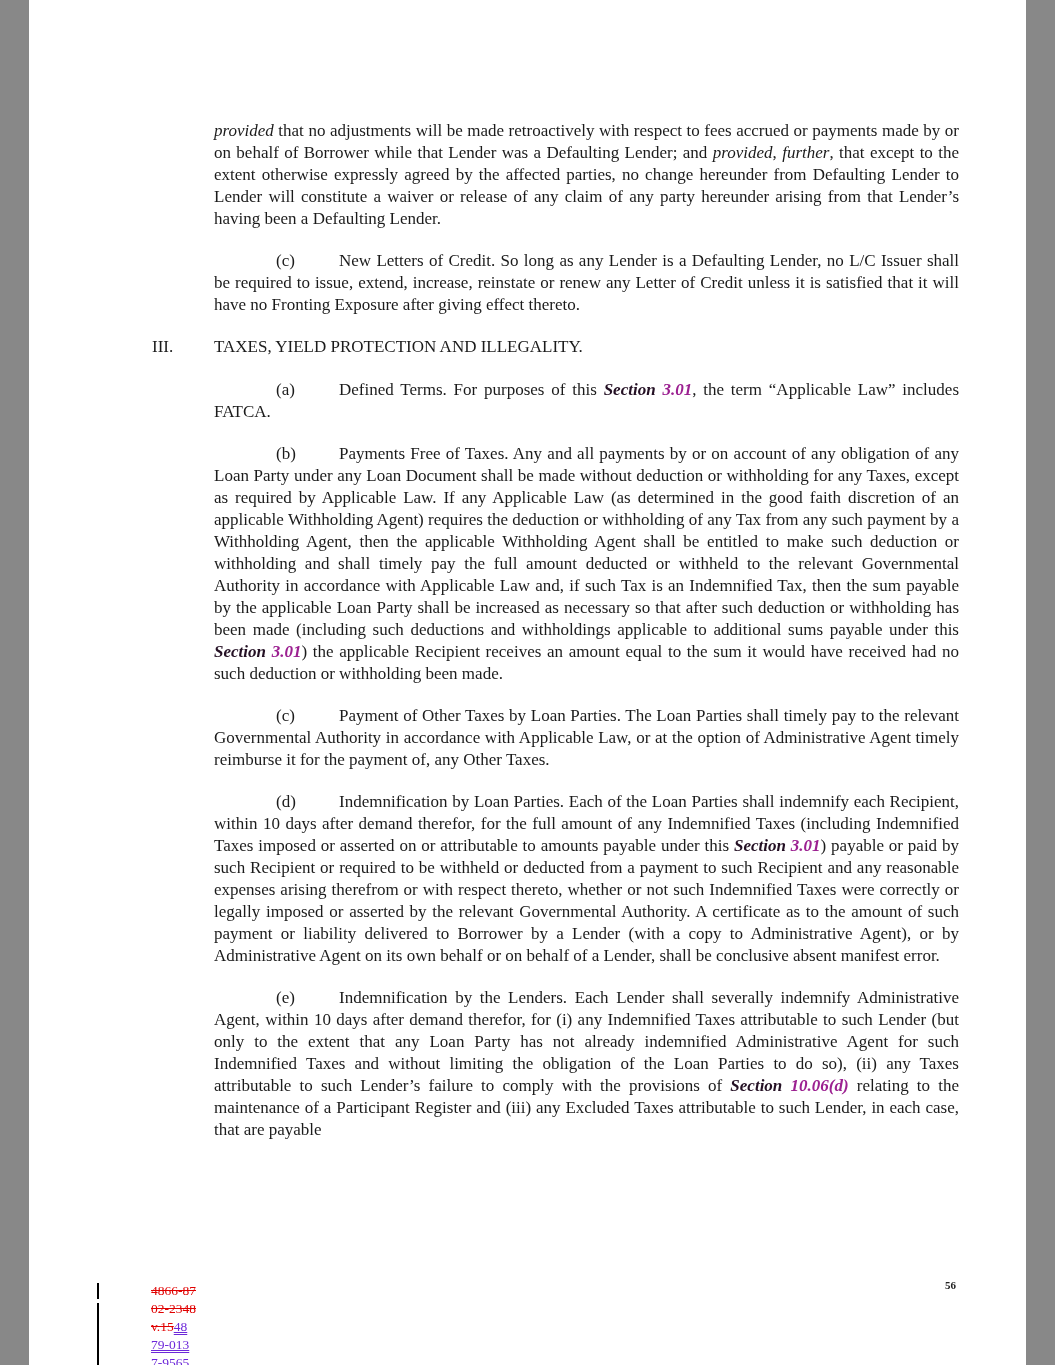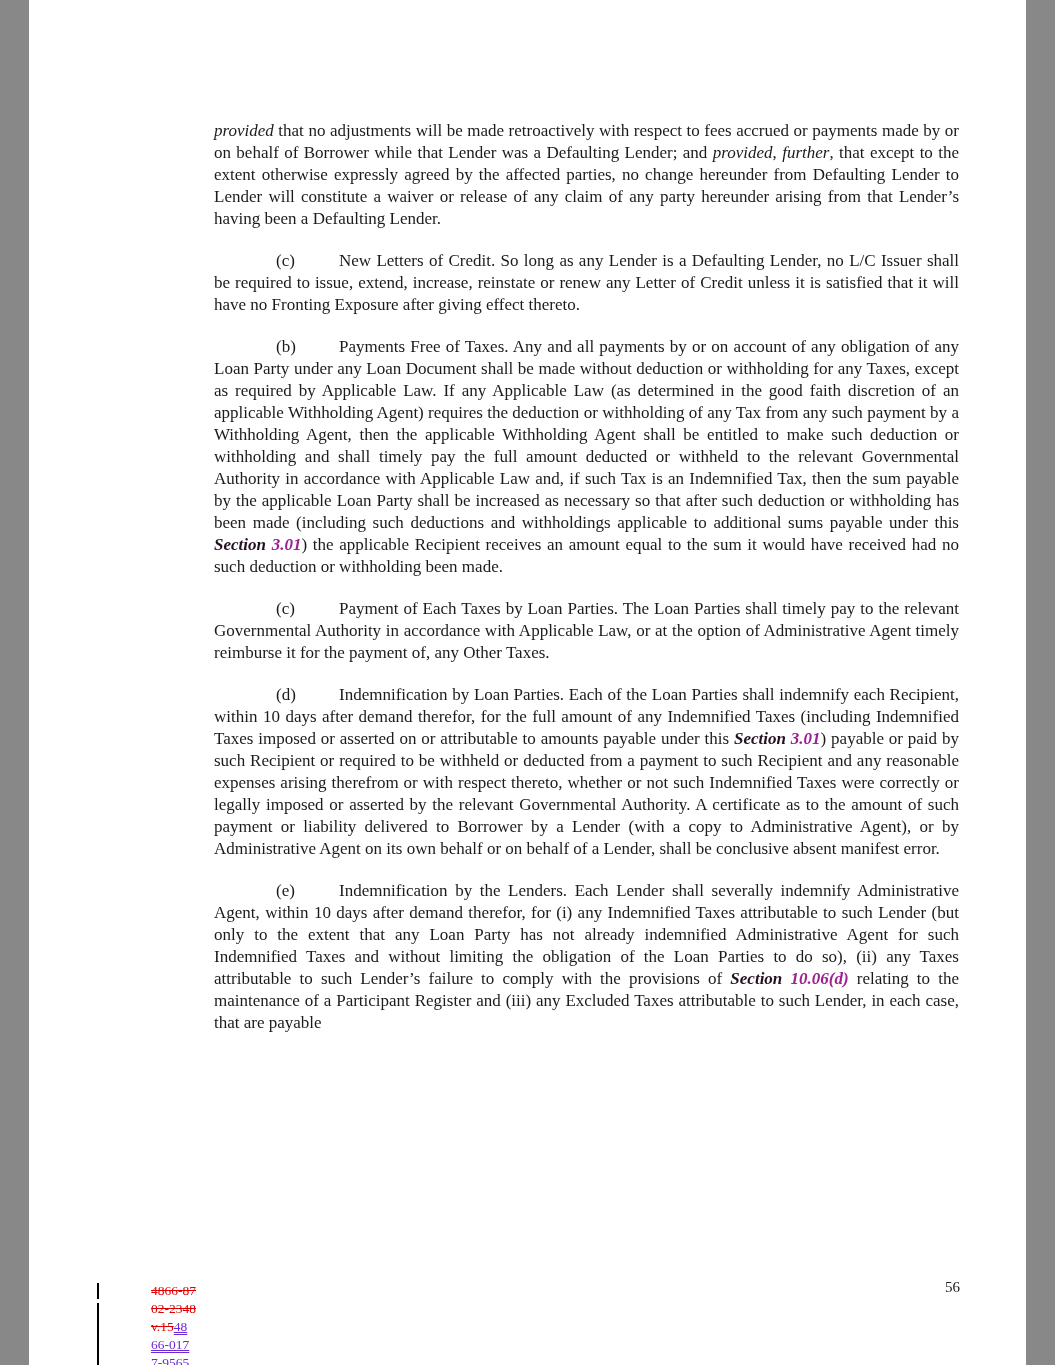--- a/index.html
+++ b/index.html
@@ -59,52 +59,55 @@
     left: 68px;
     width: 2px;
     background: #000000;
   }
   .change-bar.seg1 { top: 1283px; height: 16px; }
   .change-bar.seg2 { top: 1303px; height: 62px; }
   .page-number {
     position: absolute;
     left: 916px;
     top: 1279px;
-    font-size: 15px;
+    font-size: 11px;
     color: #222222;
+    font-weight: bold;
   }
 </style>
 </head>
 <body>
 
 <div class="page">
 
   <div class="content">
     <p class="flush"><span class="seg-i">provided</span><span class="seg-p"> that no adjustments will be made retroactively with respect to fees accrued or payments made by or on behalf of Borrower while that Lender was a Defaulting Lender; and </span><span class="seg-i">provided</span><span class="seg-p">, </span><span class="seg-i">further</span><span class="seg-p">, that except to the extent otherwise expressly agreed by the affected parties, no change hereunder from Defaulting Lender to Lender will constitute a waiver or release of any claim of any party hereunder arising from that Lender’s having been a Defaulting Lender.</span></p>
 
     <p><span class="seg-lbl63">(c)</span><span class="seg-b">New Letters of Credit</span><span class="seg-p">. So long as any Lender is a Defaulting Lender, no L/C Issuer shall be required to issue, extend, increase, reinstate or renew any Letter of Credit unless it is satisfied that it will have no Fronting Exposure after giving effect thereto.</span></p>
 
+    <p class="heading"><span class="seg-lbl62">III.</span><span class="seg-b">TAXES, YIELD PROTECTION AND ILLEGALITY</span><span class="seg-p">.</span></p>
 
 
+    <p><span class="seg-lbl63">(a)</span><span class="seg-b">Defined Terms</span><span class="seg-p">. For purposes of this </span><span class="seg-rw">Section</span><span class="seg-rn"> 3.01</span><span class="seg-p">, the term “Applicable Law” includes FATCA.</span></p>
 
     <p><span class="seg-lbl63">(b)</span><span class="seg-b">Payments Free of Taxes</span><span class="seg-p">. Any and all payments by or on account of any obligation of any Loan Party under any Loan Document shall be made without deduction or withholding for any Taxes, except as required by Applicable Law. If any Applicable Law (as determined in the good faith discretion of an applicable Withholding Agent) requires the deduction or withholding of any Tax from any such payment by a Withholding Agent, then the applicable Withholding Agent shall be entitled to make such deduction or withholding and shall timely pay the full amount deducted or withheld to the relevant Governmental Authority in accordance with Applicable Law and, if such Tax is an Indemnified Tax, then the sum payable by the applicable Loan Party shall be increased as necessary so that after such deduction or withholding has been made (including such deductions and withholdings applicable to additional sums payable under this </span><span class="seg-rw">Section</span><span class="seg-rn"> 3.01</span><span class="seg-p">) the applicable Recipient receives an amount equal to the sum it would have received had no such deduction or withholding been made.</span></p>
 
-    <p><span class="seg-lbl63">(c)</span><span class="seg-b">Payment of Each Taxes by Loan Parties</span><span class="seg-p">. The Loan Parties shall timely pay to the relevant Governmental Authority in accordance with Applicable Law, or at the option of Administrative Agent timely reimburse it for the payment of, any Other Taxes.</span></p>
+    <p><span class="seg-lbl63">(c)</span><span class="seg-b">Payment of Other Taxes by Loan Parties</span><span class="seg-p">. The Loan Parties shall timely pay to the relevant Governmental Authority in accordance with Applicable Law, or at the option of Administrative Agent timely reimburse it for the payment of, any Other Taxes.</span></p>
 
     <p><span class="seg-lbl63">(d)</span><span class="seg-b">Indemnification by Loan Parties</span><span class="seg-p">. Each of the Loan Parties shall indemnify each Recipient, within 10 days after demand therefor, for the full amount of any Indemnified Taxes (including Indemnified Taxes imposed or asserted on or attributable to amounts payable under this </span><span class="seg-rw">Section</span><span class="seg-rn"> 3.01</span><span class="seg-p">) payable or paid by such Recipient or required to be withheld or deducted from a payment to such Recipient and any reasonable expenses arising therefrom or with respect thereto, whether or not such Indemnified Taxes were correctly or legally imposed or asserted by the relevant Governmental Authority. A certificate as to the amount of such payment or liability delivered to Borrower by a Lender (with a copy to Administrative Agent), or by Administrative Agent on its own behalf or on behalf of a Lender, shall be conclusive absent manifest error.</span></p>
 
     <p><span class="seg-lbl63">(e)</span><span class="seg-b">Indemnification by the Lenders</span><span class="seg-p">. Each Lender shall severally indemnify Administrative Agent, within 10 days after demand therefor, for (i) any Indemnified Taxes attributable to such Lender (but only to the extent that any Loan Party has not already indemnified Administrative Agent for such Indemnified Taxes and without limiting the obligation of the Loan Parties to do so), (ii) any Taxes attributable to such Lender’s failure to comply with the provisions of </span><span class="seg-rw">Section</span><span class="seg-rn"> 10.06(d)</span><span class="seg-p"> relating to the maintenance of a Participant Register and (iii) any Excluded Taxes attributable to such Lender, in each case, that are payable</span></p>
   </div>
 
   <div class="change-bar seg1"></div>
   <div class="change-bar seg2"></div>
 
   <div class="footer-ids">
     <div><span class="seg-del">4866-87</span></div>
     <div><span class="seg-del">02-2348</span></div>
     <div><span class="seg-del">v.15</span><span class="seg-ins">48</span></div>
-    <div><span class="seg-ins">66-017</span></div>
+    <div><span class="seg-ins">79-013</span></div>
     <div><span class="seg-ins">7-9565</span></div>
   </div>
 
   <div class="page-number">56</div>
 
 </div>
 
 </body></html>

